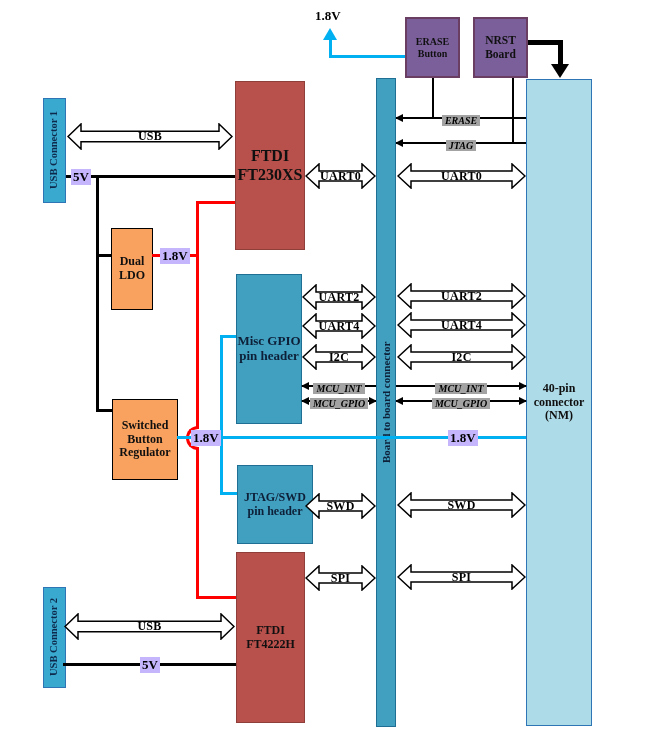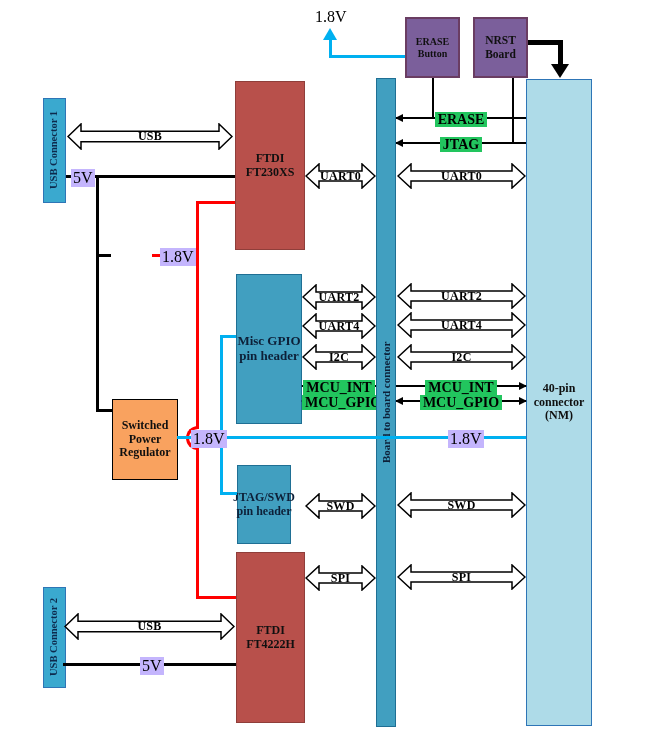--- a/index.html
+++ b/index.html
@@ -9,50 +9,51 @@
          text-align:center;font-weight:bold;color:#101010;line-height:1.15;}
   .vtext{writing-mode:vertical-rl;transform:rotate(180deg);white-space:nowrap;}
   .wire{position:absolute;}
   .sig{position:absolute;height:12px;}
   .sig .line{position:absolute;left:0;right:0;top:5px;height:1.5px;background:#000;}
   .sig .ah-l{position:absolute;left:-1px;top:1.5px;width:0;height:0;
              border-right:8px solid #000;border-top:4px solid transparent;border-bottom:4px solid transparent;}
   .sig .ah-r{position:absolute;right:-1px;top:1.5px;width:0;height:0;
              border-left:8px solid #000;border-top:4px solid transparent;border-bottom:4px solid transparent;}
   .sig .lbl{position:absolute;left:0;right:0;top:-2px;text-align:center;}
-  .sig .lbl span{background:#22c55e;padding:0 3px;font-weight:bold;font-size:14px;color:#000;}
+  .sig .lbl span{background:#a3a3a3;padding:0 3px;font-weight:bold;font-size:10px;color:#000;font-style:italic;}
   .dblarrow{position:absolute;}
   .dblarrow .lbl{position:absolute;inset:0;display:flex;align-items:center;justify-content:center;
                  font-weight:bold;font-size:12px;color:#000;letter-spacing:.3px;}
-  .plabel{position:absolute;font-weight:normal;color:#000;font-size:16px;}
+  .plabel{position:absolute;font-weight:bold;color:#000;font-size:13px;}
   .plabel.onwire{background:#c4b5fd;padding:0 2px;}
   .tri-down{position:absolute;width:0;height:0;border-left:9px solid transparent;border-right:9px solid transparent;
             border-top:14px solid #000;}
   .tri-up-cyan{position:absolute;width:0;height:0;border-left:7px solid transparent;border-right:7px solid transparent;
             border-bottom:12px solid #00b0f0;}
   .hop{position:absolute;box-sizing:border-box;border:3px solid #ff0000;border-right:none;
        border-radius:12px 0 0 12px;background:transparent;}
 </style>
 </head>
 <body>
 
 <div id="stage">
 
   <div class="block vtext" style="left:43px;top:98px;width:23px;height:105px;background:#3aa9cf;border:1.5px solid #2e75b6;font-size:10.5px;color:#0d2a4d;">USB Connector 1</div>
 
   <div class="block vtext" style="left:43px;top:587px;width:23px;height:101px;background:#3aa9cf;border:1.5px solid #2e75b6;font-size:10.5px;color:#0d2a4d;">USB Connector 2</div>
 
-
-  <div class="block" style="left:112px;top:399px;width:66px;height:81px;background:#f9a25f;border:1.5px solid #000;font-size:12px;">Switched Power Regulator</div>
-
-  <div class="block" style="left:235px;top:81px;width:70px;height:169px;background:#b8504b;border:1.5px solid #8f3e3a;font-size:12px;">FTDI FT230XS</div>
+  <div class="block" style="left:111px;top:228px;width:42px;height:82px;background:#f9a25f;border:1.5px solid #000;font-size:12px;">Dual LDO</div>
+
+  <div class="block" style="left:112px;top:399px;width:66px;height:81px;background:#f9a25f;border:1.5px solid #000;font-size:12px;">Switched Button Regulator</div>
+
+  <div class="block" style="left:235px;top:81px;width:70px;height:169px;background:#b8504b;border:1.5px solid #8f3e3a;font-size:16px;">FTDI FT230XS</div>
 
   <div class="block" style="left:236px;top:274px;width:66px;height:150px;background:#419fc0;border:1.5px solid #1f6f94;font-size:13px;color:#0d2038;">Misc GPIO pin header</div>
 
-  <div class="block" style="left:237px;top:465px;width:54px;height:79px;background:#419fc0;border:1.5px solid #1f6f94;font-size:12px;color:#0d2038;">JTAG/SWD pin header</div>
+  <div class="block" style="left:237px;top:465px;width:76px;height:79px;background:#419fc0;border:1.5px solid #1f6f94;font-size:12px;color:#0d2038;">JTAG/SWD pin header</div>
 
   <div class="block" style="left:236px;top:552px;width:69px;height:171px;background:#b8504b;border:1.5px solid #8f3e3a;font-size:12px;">FTDI FT4222H</div>
 
   <div class="block" style="left:526px;top:79px;width:66px;height:647px;background:#aedbe8;border:1.5px solid #2e75b6;font-size:12px;">40-pin connector (NM)</div>
 
   <div class="block" style="left:405px;top:17px;width:55px;height:61px;background:#7b5f9b;border:2px solid #6a3d62;font-size:10px;">ERASE Button</div>
 
   <div class="block" style="left:473px;top:17px;width:55px;height:61px;background:#7b5f9b;border:2px solid #6a3d62;font-size:11.5px;">NRST Board</div>
 
   <div class="wire" style="left:66px;top:175px;width:169px;height:2.5px;background:#000;"></div>

